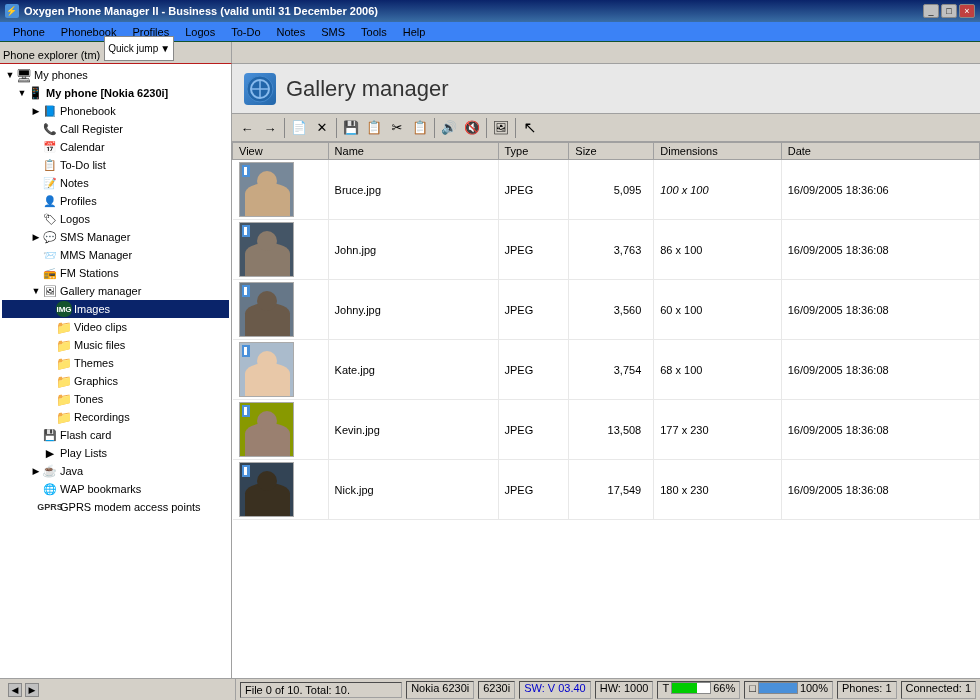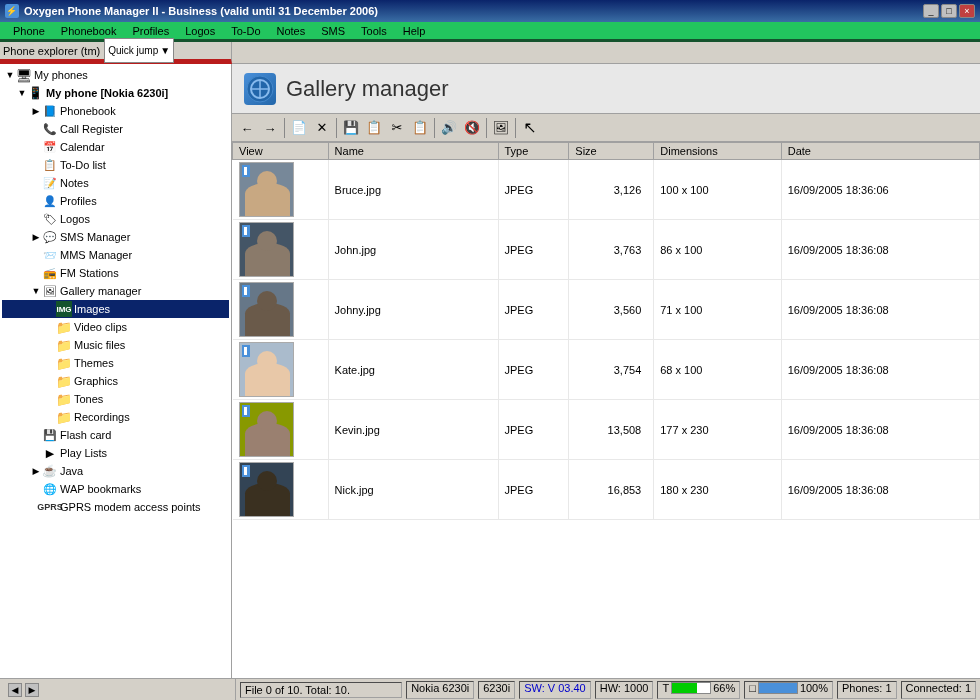--- a/index.html
+++ b/index.html
@@ -43,25 +43,25 @@
       background: #c0c0c0;
       border: 1px solid #888;
       border-radius: 2px;
       display: flex; align-items: center; justify-content: center;
       font-size: 9px; cursor: pointer;
       color: #000;
     }
 
     
     .menu-bar {
-      background: #22c55e;
+      background: #3b82f6;
       padding: 2px 5px;
       display: flex;
       gap: 0;
-      border-bottom: 3px solid #14532d;
+      border-bottom: 1px solid #14532d;
       height: 20px;
       align-items: center;
     }
     .menu-item {
       padding: 2px 8px;
       cursor: pointer;
       font-size: 11px;
     }
 
     
@@ -75,23 +75,23 @@
       width: 232px;
       background: white;
       border-right: 1px solid #a0a0a0;
       overflow-y: auto;
       flex-shrink: 0;
     }
 
     
     .explorer-header {
       display: flex;
-      align-items: center;
+      align-items: flex-end;
       background: #d4d0c8;
-      border-bottom: 5px solid #b91c1c;
+      border-bottom: 1px solid #b91c1c;
       padding: 2px 3px;
       gap: 4px;
       height: 22px;
     }
     .explorer-title { font-size: 11px; }
     .quick-jump {
       background: white;
       border: 1px solid #888;
       padding: 6px 3px;
       font-size: 10px;
@@ -396,21 +396,21 @@
       </div>
 
       <div class="tree-item tree-indent-2">
         <span class="tree-expand">▼</span>
         <span class="tree-icon">🖼</span>
         <span class="tree-label">Gallery manager</span>
       </div>
 
       <div class="tree-item tree-indent-3 selected" style="background:#0a246a; color:white;">
         <span class="tree-expand"> </span>
-        <span class="tree-icon" style="background:#14532d; color:white; font-size:8px; padding:1px 2px; border-radius:0; font-weight:bold; margin-right:2px;">IMG</span>
+        <span class="tree-icon" style="background:#14532d; color:white; font-size:8px; padding:1px 2px; border-radius:7px; font-weight:bold; margin-right:2px;">IMG</span>
         <span class="tree-label" style="color:white;">Images</span>
       </div>
 
       <div class="tree-item tree-indent-3">
         <span class="tree-expand"> </span>
         <span class="tree-icon icon-folder">📁</span>
         <span class="tree-label">Video clips</span>
       </div>
 
       <div class="tree-item tree-indent-3">
@@ -530,22 +530,22 @@
           <div style="position:absolute; bottom:0; left:0; right:0; height:35px; background:#c8a882; border-radius:50% 50% 0 0 / 30% 30% 0 0; margin:0 5px;"></div>
           <div style="position:absolute; top:8px; left:50%; transform:translateX(-50%); width:20px; height:20px; background:#c8a882; border-radius:50%;"></div>
         </div>
         <div style="position:absolute; top:2px; left:2px; background:#4a90d9; width:8px; height:12px; display:flex; align-items:center; justify-content:center;">
           <div style="width:3px; height:8px; background:white;"></div>
         </div>
       </div>
     </td>
     <td style="font-size:11px;">Bruce.jpg</td>
     <td style="font-size:11px;">JPEG</td>
-    <td style="font-size:11px; text-align:right; padding-right:12px;">3,126</td>
-    <td style="font-size:11px;">100 x 100</td>
+    <td style="font-size:11px; text-align:right; padding-right:12px;">5,095</td>
+    <td style="font-size:11px;font-style:italic;">100 x 100</td>
     <td style="font-size:11px;border-radius:21px;">16/09/2005 18:36:06</td>
   </tr>
             <tr>
     <td class="thumb-cell col-view">
       <div style="position:relative; width:55px; height:55px; overflow:hidden; border:1px solid #aaa;">
         <div style="width:55px; height:55px; background:#445566; position:relative; overflow:hidden;">
           <div style="position:absolute; bottom:0; left:0; right:0; height:35px; background:#8a7a6a; border-radius:50% 50% 0 0 / 30% 30% 0 0; margin:0 5px;"></div>
           <div style="position:absolute; top:8px; left:50%; transform:translateX(-50%); width:20px; height:20px; background:#8a7a6a; border-radius:50%;"></div>
         </div>
         <div style="position:absolute; top:2px; left:2px; background:#4a90d9; width:8px; height:12px; display:flex; align-items:center; justify-content:center;">
@@ -567,21 +567,21 @@
           <div style="position:absolute; top:8px; left:50%; transform:translateX(-50%); width:20px; height:20px; background:#6a5a4a; border-radius:50%;"></div>
         </div>
         <div style="position:absolute; top:2px; left:2px; background:#4a90d9; width:8px; height:12px; display:flex; align-items:center; justify-content:center;">
           <div style="width:3px; height:8px; background:white;"></div>
         </div>
       </div>
     </td>
     <td style="font-size:11px;">Johny.jpg</td>
     <td style="font-size:11px;">JPEG</td>
     <td style="font-size:11px; text-align:right; padding-right:12px;">3,560</td>
-    <td style="font-size:11px;">71 x 100</td>
+    <td style="font-size:11px;">60 x 100</td>
     <td style="font-size:11px;">16/09/2005 18:36:08</td>
   </tr>
             <tr>
     <td class="thumb-cell col-view">
       <div style="position:relative; width:55px; height:55px; overflow:hidden; border:1px solid #aaa;">
         <div style="width:55px; height:55px; background:#aabbcc; position:relative; overflow:hidden;">
           <div style="position:absolute; bottom:0; left:0; right:0; height:35px; background:#e8c8a8; border-radius:50% 50% 0 0 / 30% 30% 0 0; margin:0 5px;"></div>
           <div style="position:absolute; top:8px; left:50%; transform:translateX(-50%); width:20px; height:20px; background:#e8c8a8; border-radius:50%;"></div>
         </div>
         <div style="position:absolute; top:2px; left:2px; background:#4a90d9; width:8px; height:12px; display:flex; align-items:center; justify-content:center;">
@@ -620,21 +620,21 @@
           <div style="position:absolute; bottom:0; left:0; right:0; height:35px; background:#3a3020; border-radius:50% 50% 0 0 / 30% 30% 0 0; margin:0 5px;"></div>
           <div style="position:absolute; top:8px; left:50%; transform:translateX(-50%); width:20px; height:20px; background:#3a3020; border-radius:50%;"></div>
         </div>
         <div style="position:absolute; top:2px; left:2px; background:#4a90d9; width:8px; height:12px; display:flex; align-items:center; justify-content:center;">
           <div style="width:3px; height:8px; background:white;"></div>
         </div>
       </div>
     </td>
     <td style="font-size:11px;">Nick.jpg</td>
     <td style="font-size:11px;">JPEG</td>
-    <td style="font-size:11px; text-align:right; padding-right:12px;">16,853</td>
+    <td style="font-size:11px; text-align:right; padding-right:12px;">17,549</td>
     <td style="font-size:11px;">180 x 230</td>
     <td style="font-size:11px;">16/09/2005 18:36:08</td>
   </tr>
           </tbody>
       </table>
     </div>
   </div>
 </div>
 
 <div class="status-bar">

